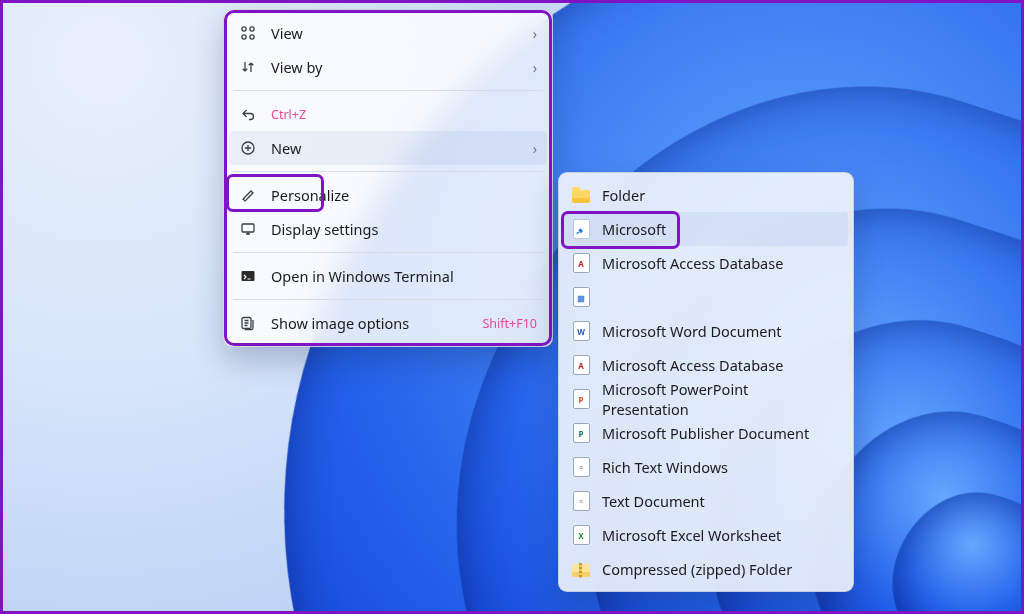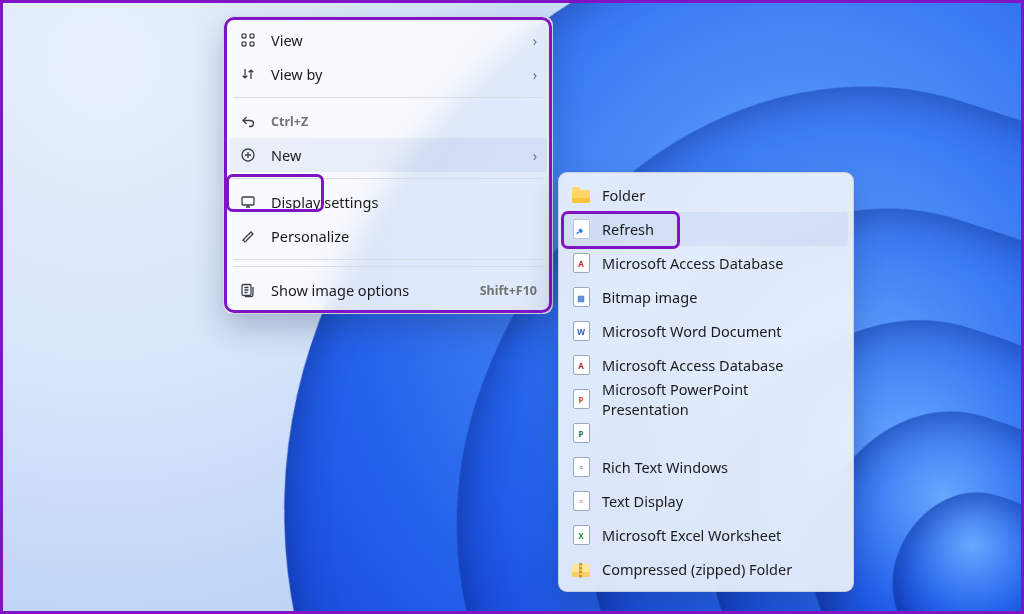--- a/index.html
+++ b/index.html
@@ -34,21 +34,21 @@
   .menu {
     position: absolute;
     background: rgba(252,253,254,.86);
     border: 1px solid rgba(180,190,205,.6);
     border-radius: 9px;
     box-shadow: 0 14px 30px rgba(20,40,80,.25);
     backdrop-filter: blur(14px);
     padding: 6px 5px;
     box-sizing: border-box;
   }
-  .main-menu { left: 223px; top: 16px;  width: 330px; }
+  .main-menu { left: 223px; top: 9px;  width: 330px; }
   .sub-menu  { left: 558px; top: 172px; width: 296px; padding:5px 5px; }
 
   .frame {
     position: absolute;
     inset: 0;
     border: 3px solid #8013c4;
     border-radius: 10px;
     pointer-events: none;
   }
 
@@ -61,21 +61,21 @@
     gap: 14px;
     user-select: none;
   }
   .item .icon {
     width: 18px; height: 18px;
     display: flex; align-items: center; justify-content: center;
     color: #3a3f47;
     flex: none;
   }
   .item .label { flex: 1; }
-  .item .accel { color: #737373; font-size: 12.5px; font-weight: bold; }
+  .item .accel { color: #ec4899; font-size: 12.5px; }
   .item .chev  { color: #6a7380; font-size: 14px; }
 
   .sep {
     height: 1px;
     background: #d7dce4;
     margin: 6px 4px;
   }
 
   .item.hl { background: rgba(0,50,150,.06); }
   .halo {
@@ -179,39 +179,48 @@
     </span>
     <span class="label">New</span>
     <span class="chev">›</span>
   </div>
 
   <div class="sep"></div>
 
   <div class="item">
     <span class="icon">
       <svg viewBox="0 0 16 16" width="16" height="16" fill="none" stroke="currentColor" stroke-width="1.3">
+          <path d="M3 13c0-2 2-3 2-3l6-6 2 2-6 6s-1 2-3 2"></path>
+          <path d="M4.5 11.5 3 13"></path>
+        </svg>
+    </span>
+    <span class="label">Personalize</span>
+  </div>
+
+  <div class="item">
+    <span class="icon">
+      <svg viewBox="0 0 16 16" width="16" height="16" fill="none" stroke="currentColor" stroke-width="1.3">
           <rect x="2" y="3" width="12" height="8" rx="1"></rect>
           <path d="M6 13h4M8 11v2"></path>
         </svg>
     </span>
     <span class="label">Display settings</span>
   </div>
 
-  <div class="item">
-    <span class="icon">
-      <svg viewBox="0 0 16 16" width="16" height="16" fill="none" stroke="currentColor" stroke-width="1.3">
-          <path d="M3 13c0-2 2-3 2-3l6-6 2 2-6 6s-1 2-3 2"></path>
-          <path d="M4.5 11.5 3 13"></path>
-        </svg>
-    </span>
-    <span class="label">Personalize</span>
-  </div>
-
   <div class="sep"></div>
 
+  <div class="item">
+    <span class="icon">
+      <svg viewBox="0 0 16 16" width="16" height="16">
+          <rect x="1.5" y="3" width="13" height="10" rx="1" fill="#2b2b2b"></rect>
+          <path d="M4 7l2 2-2 2M7.5 11h3" stroke="#fff" stroke-width="1.2" fill="none"></path>
+        </svg>
+    </span>
+    <span class="label">Open in Windows Terminal</span>
+  </div>
 
   <div class="sep"></div>
 
   <div class="item">
     <span class="icon">
       <svg viewBox="0 0 16 16" width="16" height="16" fill="none" stroke="currentColor" stroke-width="1.3">
           <rect x="2" y="2.5" width="9" height="11" rx="1.5"></rect>
           <path d="M13 5v8a1.5 1.5 0 0 1-1.5 1.5H5"></path>
           <path d="M4.5 5.5h4M4.5 8h4M4.5 10.5h3"></path>
         </svg>
@@ -229,35 +238,34 @@
     <span class="icon">
         <span class="folder"></span>
       </span>
     <span class="label">Folder</span>
   </div>
 
   <div class="item hl">
     <span class="icon">
         <span class="shortcut"></span>
       </span>
-    <span class="label">Refresh</span>
+    <span class="label">Microsoft</span>
   </div>
 
   <div class="item">
     <span class="icon">
         <span class="tile" style="color:#b62b2b">A</span>
       </span>
     <span class="label">Microsoft Access Database</span>
   </div>
 
   <div class="item">
     <span class="icon">
         <span class="tile" style="color:#4e88d8">▩</span>
       </span>
-    <span class="label">Bitmap image</span>
   </div>
 
   <div class="item">
     <span class="icon">
         <span class="tile" style="color:#2359c4">W</span>
       </span>
     <span class="label">Microsoft Word Document</span>
   </div>
 
   <div class="item">
@@ -271,34 +279,35 @@
     <span class="icon">
         <span class="tile" style="color:#d35225">P</span>
       </span>
     <span class="label">Microsoft PowerPoint Presentation</span>
   </div>
 
   <div class="item">
     <span class="icon">
         <span class="tile" style="color:#0f7366">P</span>
       </span>
+    <span class="label">Microsoft Publisher Document</span>
   </div>
 
   <div class="item">
     <span class="icon">
         <span class="tile" style="color:#5a7897;font-size:7px">≡</span>
       </span>
     <span class="label">Rich Text Windows</span>
   </div>
 
   <div class="item">
     <span class="icon">
         <span class="tile" style="color:#7a8693;font-size:7px">≡</span>
       </span>
-    <span class="label">Text Display</span>
+    <span class="label">Text Document</span>
   </div>
 
   <div class="item">
     <span class="icon">
         <span class="tile" style="color:#1f8c3b">X</span>
       </span>
     <span class="label">Microsoft Excel Worksheet</span>
   </div>
 
   <div class="item">

